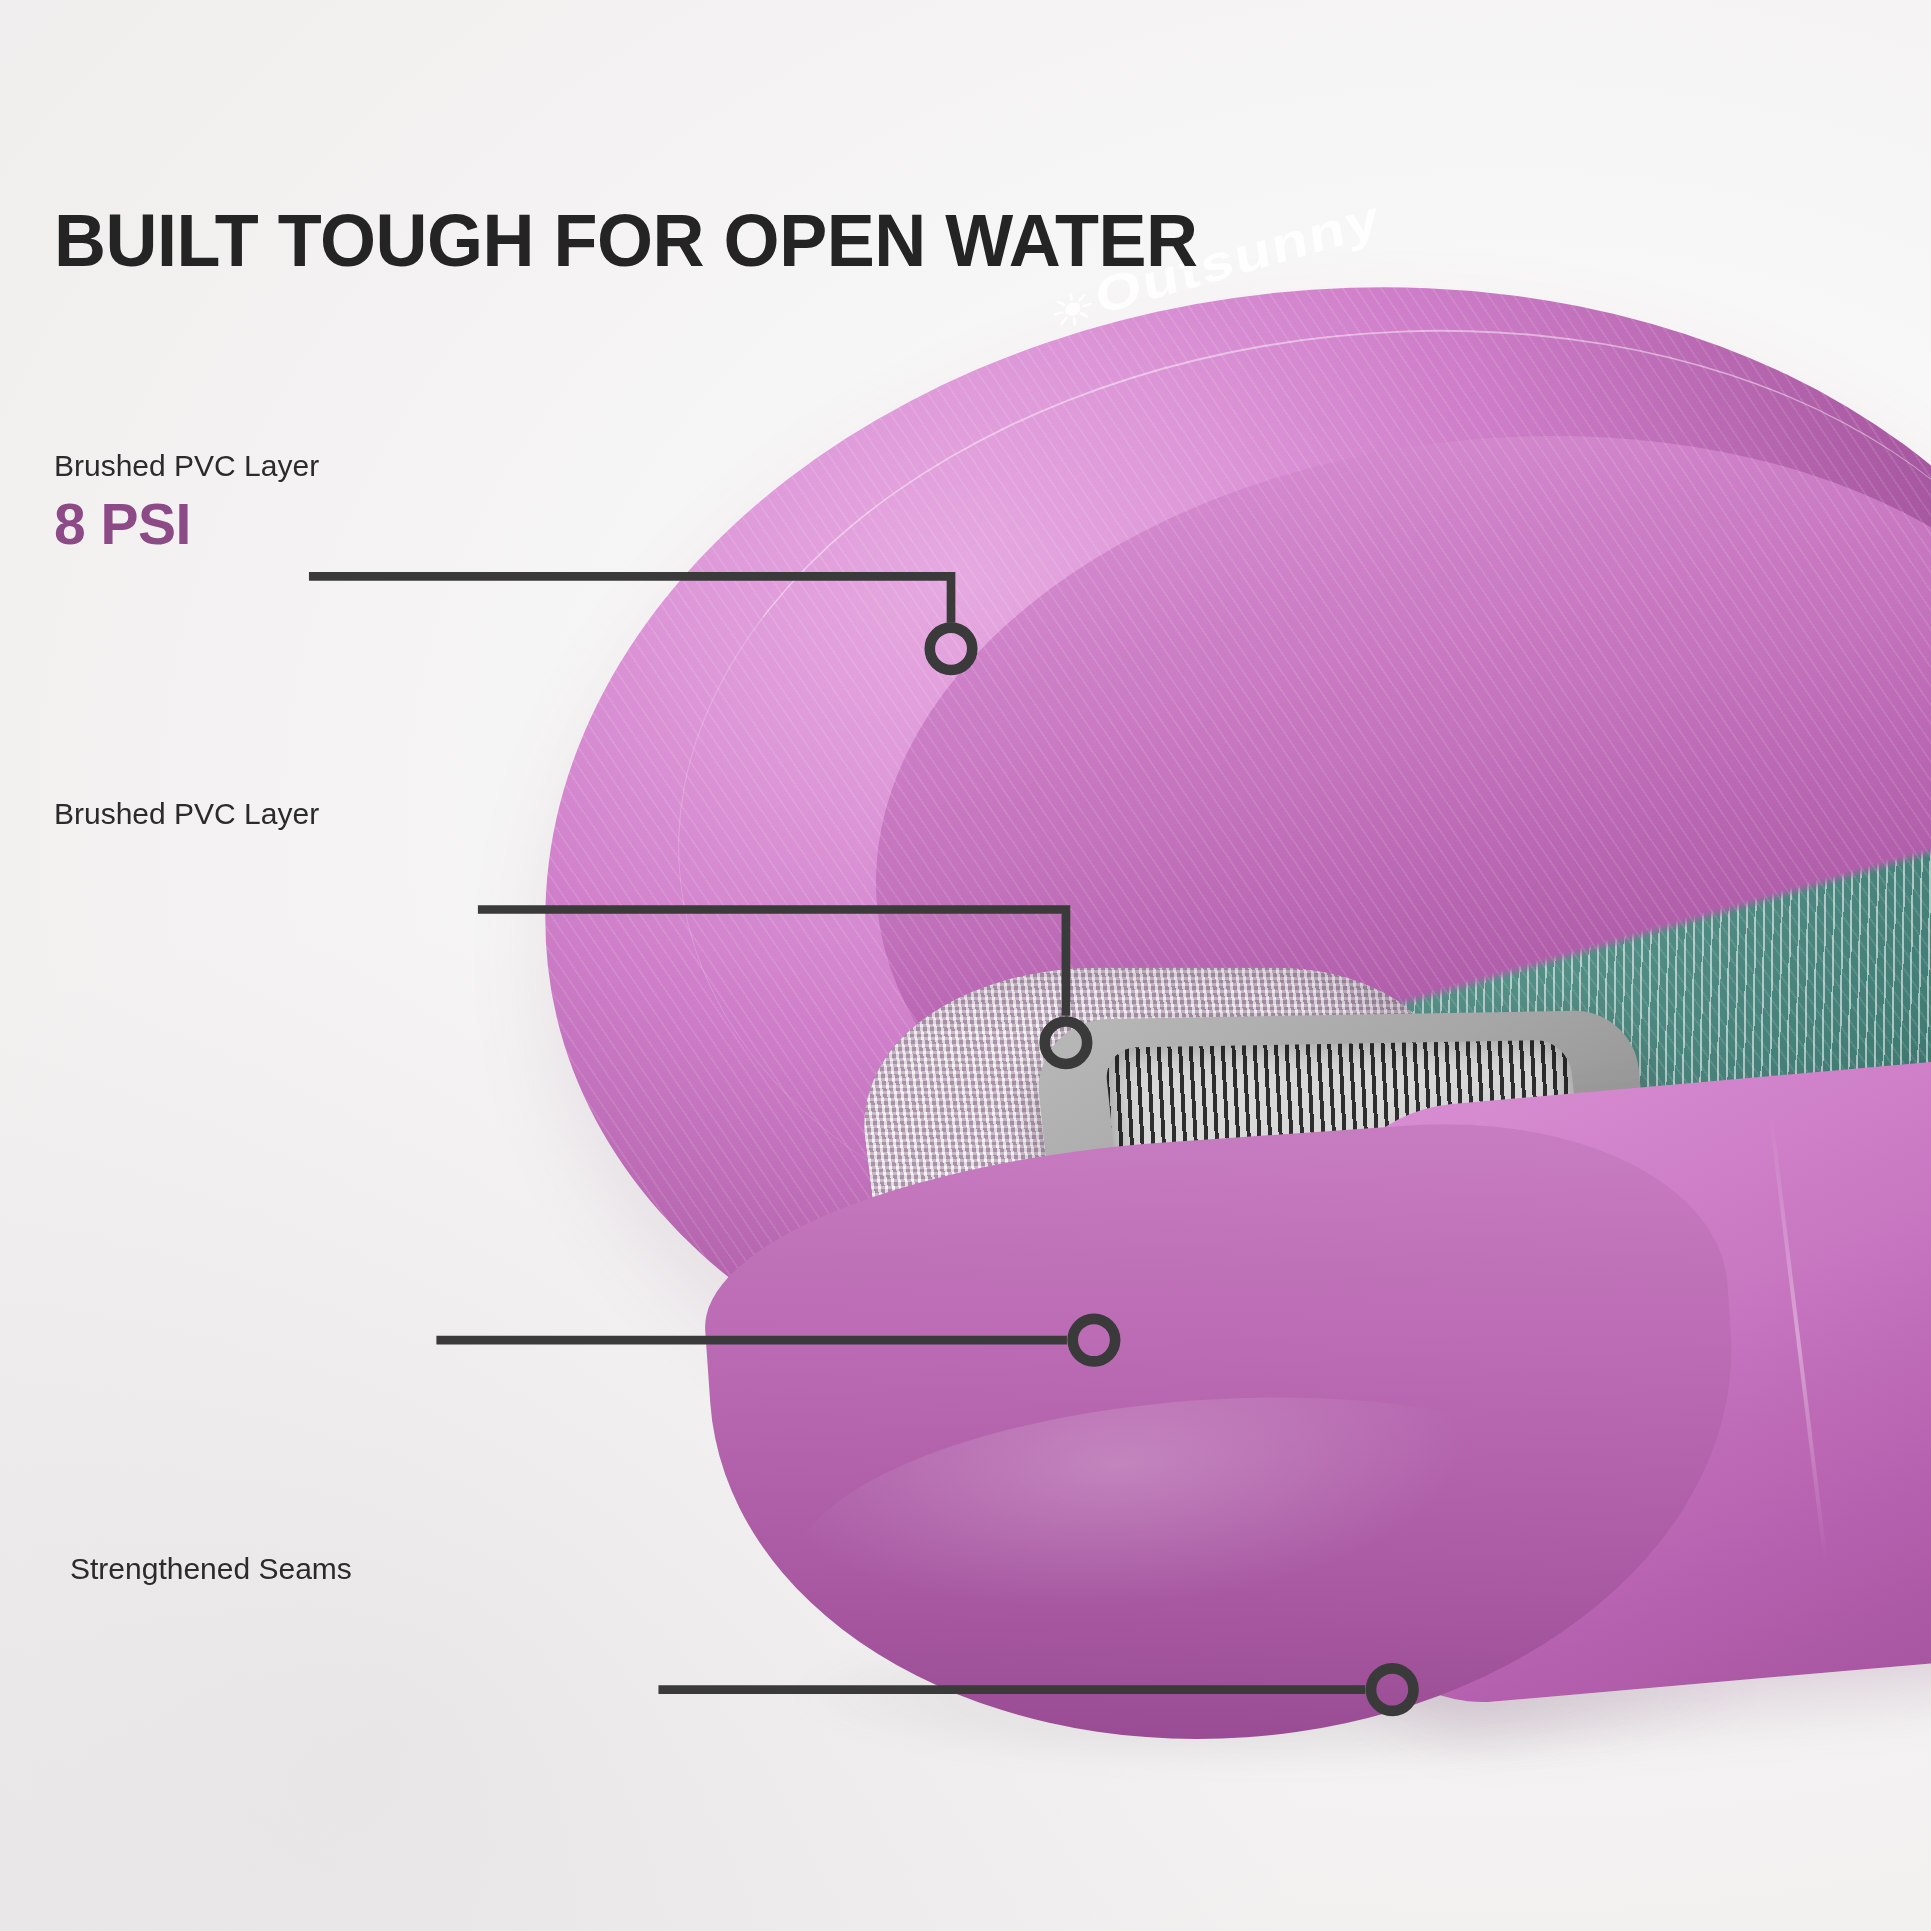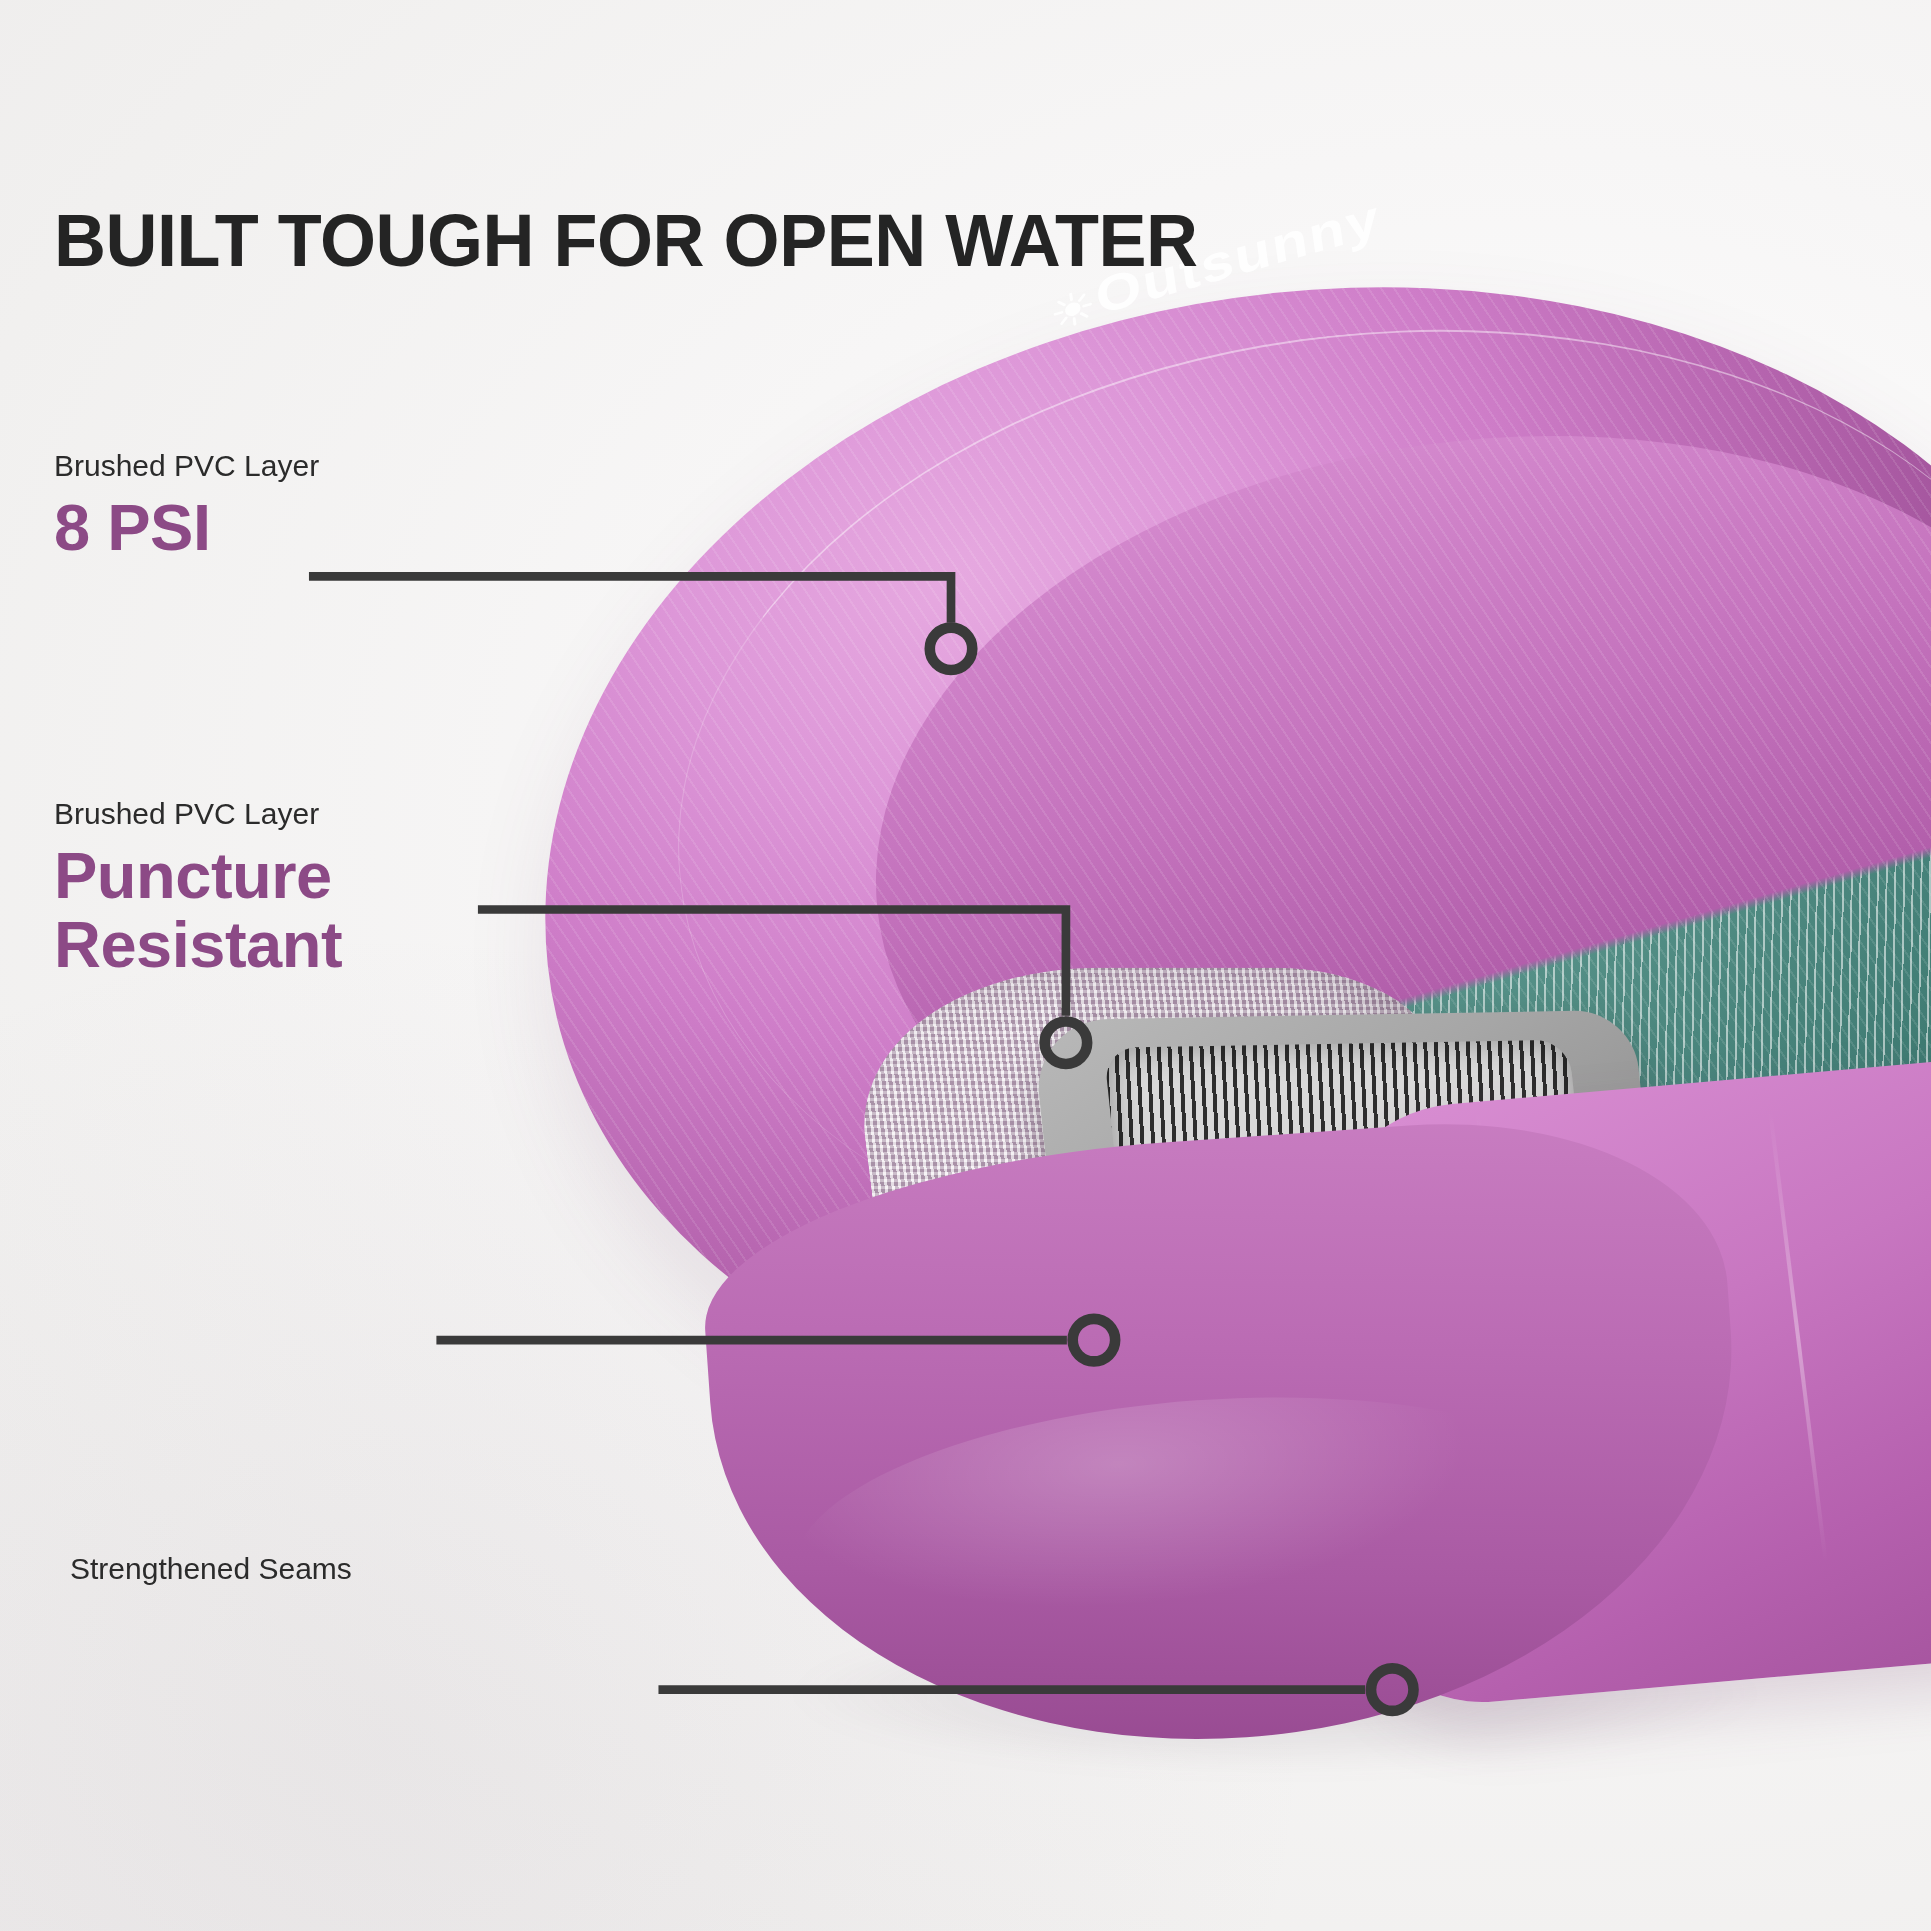--- a/index.html
+++ b/index.html
@@ -35,21 +35,21 @@
   .callout{position:absolute;}
   .callout .sub{
     font-size:30px;
     color:#2b2b2b;
     font-weight:400;
     line-height:1.05;
     white-space:nowrap;
     font-family:"Liberation Sans",sans-serif;
   }
   .callout .big{
-    font-size:65px;
+    font-size:57px;
     font-weight:bold;
     color:#8c4a86;
     line-height:1.06;
     margin-top:12.6px;
     white-space:nowrap;
     letter-spacing:-0.5px;
     font-family:"Liberation Sans","DejaVu Sans",sans-serif;
   }
   .callout .big.two-line{ white-space:normal; max-width:415px; }
 
@@ -300,21 +300,20 @@
     </g>
   </svg>
 
   <div class="callout" id="callout-psi">
     <div class="sub">Brushed PVC Layer</div>
     <div class="big">8 PSI</div>
   </div>
 
   <div class="callout" id="callout-puncture">
     <div class="sub">Brushed PVC Layer</div>
-    <div class="big two-line">Puncture Resistant</div>
   </div>
 
 
   <div class="callout" id="callout-uv">
     <div class="sub">Strengthened Seams</div>
   </div>
 
 </div>
 
 

